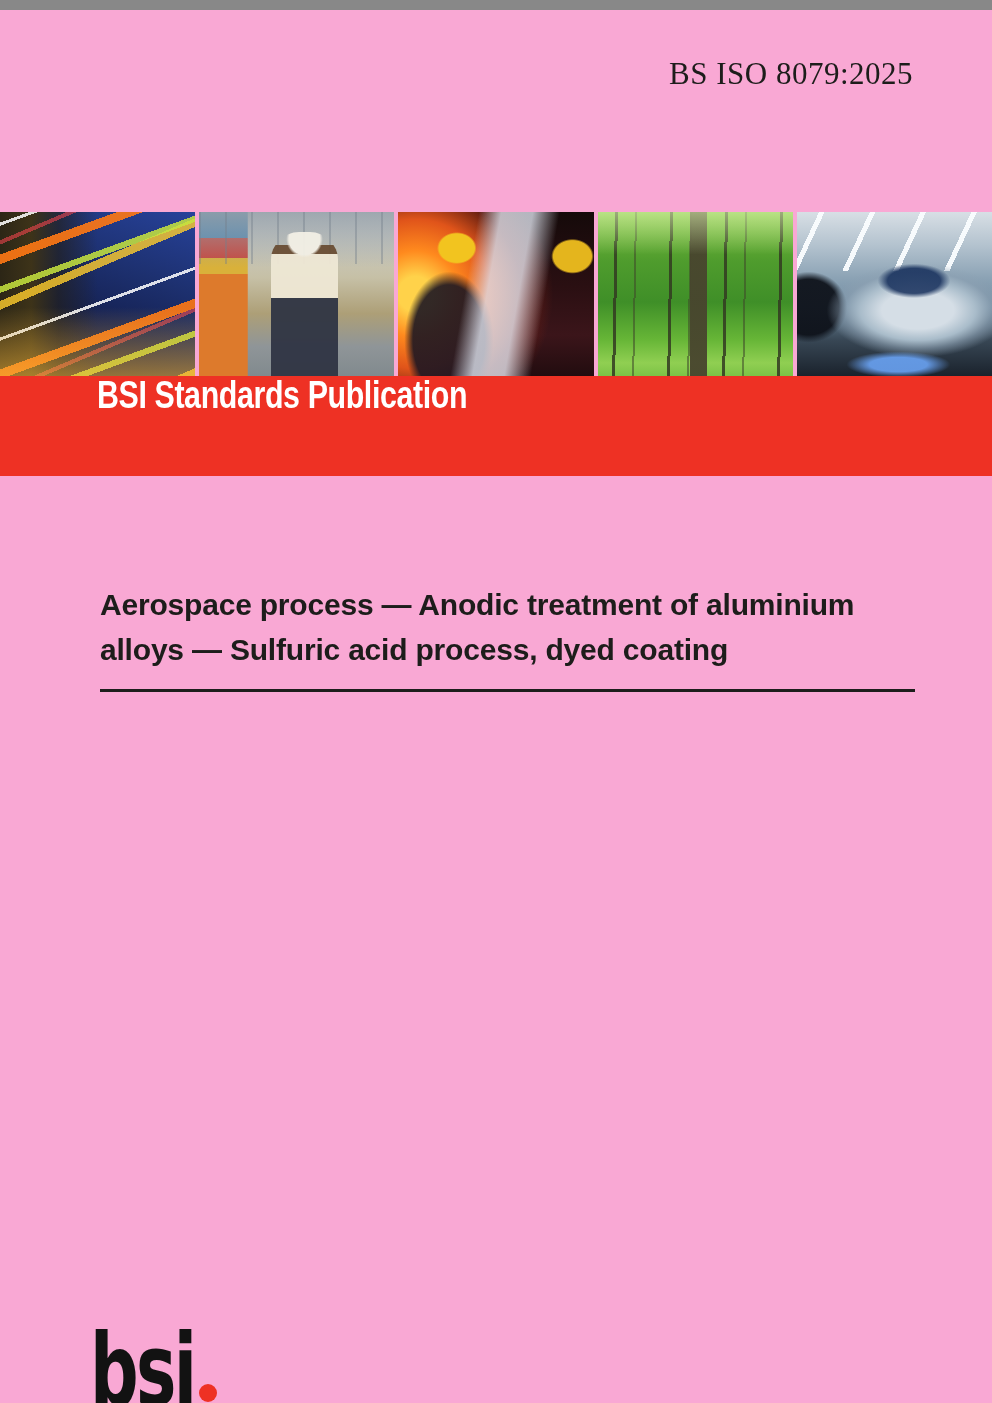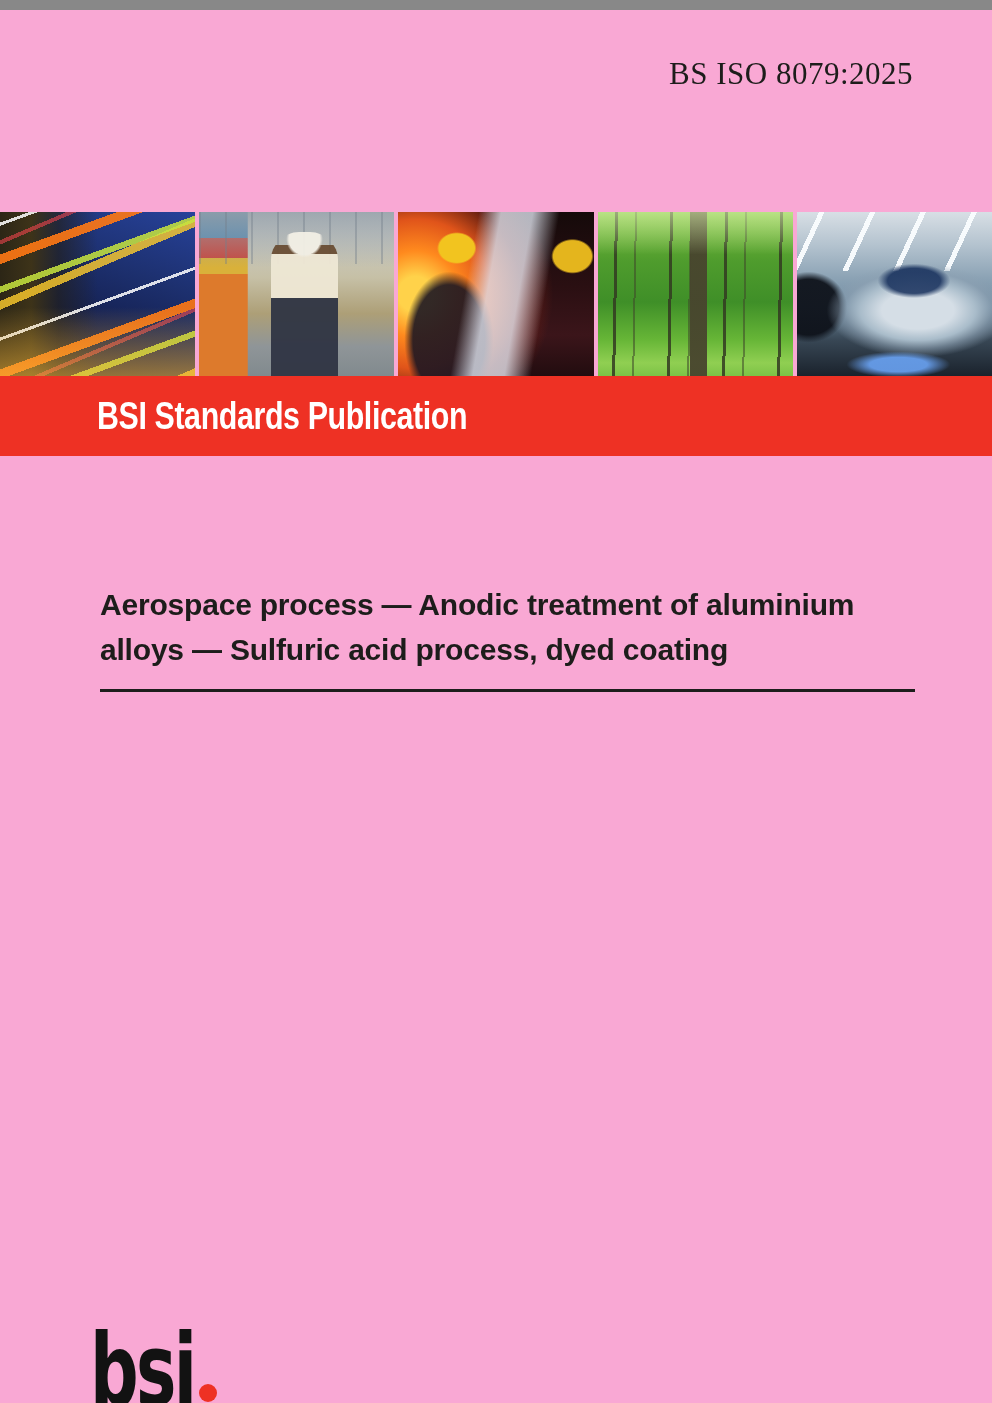--- a/index.html
+++ b/index.html
@@ -98,23 +98,23 @@
       radial-gradient(ellipse 120px 62px at 62% 60%, #d5dee6 0 30%, #a9bcca 48%, rgba(140,160,178,.6) 62%, rgba(140,160,178,0) 76%),
       radial-gradient(ellipse 52px 48px at 6% 58%, rgba(14,18,26,.95) 0 58%, rgba(14,18,26,0) 74%),
       repeating-linear-gradient(115deg, transparent 0 20px, rgba(250,253,255,.95) 20px 25px, transparent 25px 46px),
       linear-gradient(180deg, #d8dfe5 0%, #b4c3cf 20%, #8ca3b5 40%, #6f8a9f 58%, #384755 78%, #1a222c 100%);
     background-size:100% 100%,100% 100%,100% 100%,100% 100%,100% 36%,100% 100%;
     background-repeat:no-repeat;
   }
 
   
   .red-band{
-    position:absolute;top:366px;left:0;right:0;height:80px;
+    position:absolute;top:366px;left:0;right:0;height:100px;
     background:#EE3124;
-    display:flex;align-items:center;
+    display:flex;align-items:flex-start;
   }
   .red-band-label{
     margin-left:97px;
     color:#ffffff;
     font-size:38px;font-weight:700;line-height:1;
     letter-spacing:-.5px;
     transform:scaleX(.8);transform-origin:left center;
     white-space:nowrap;
   }
 

